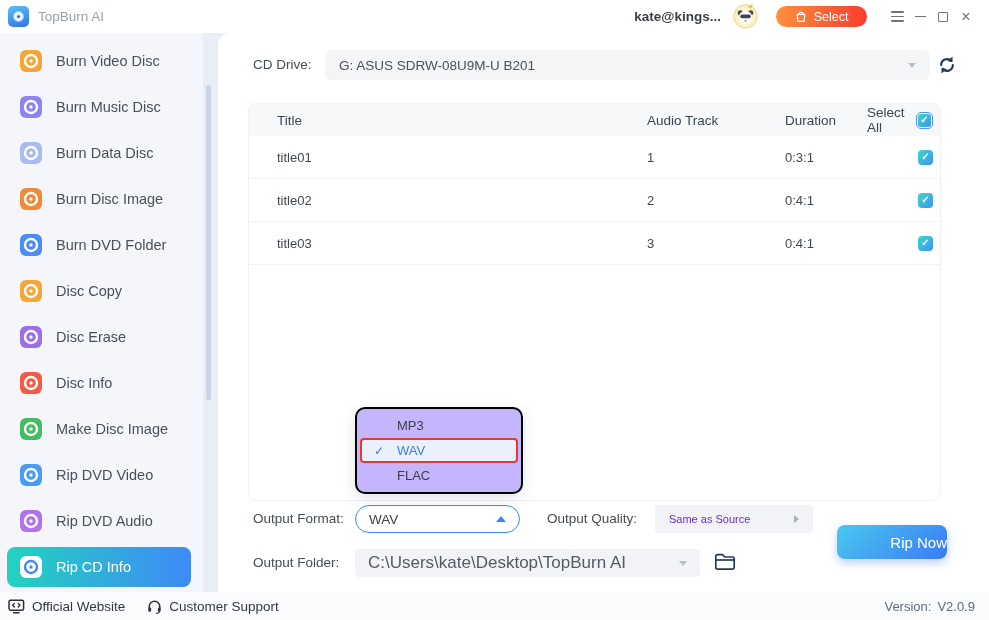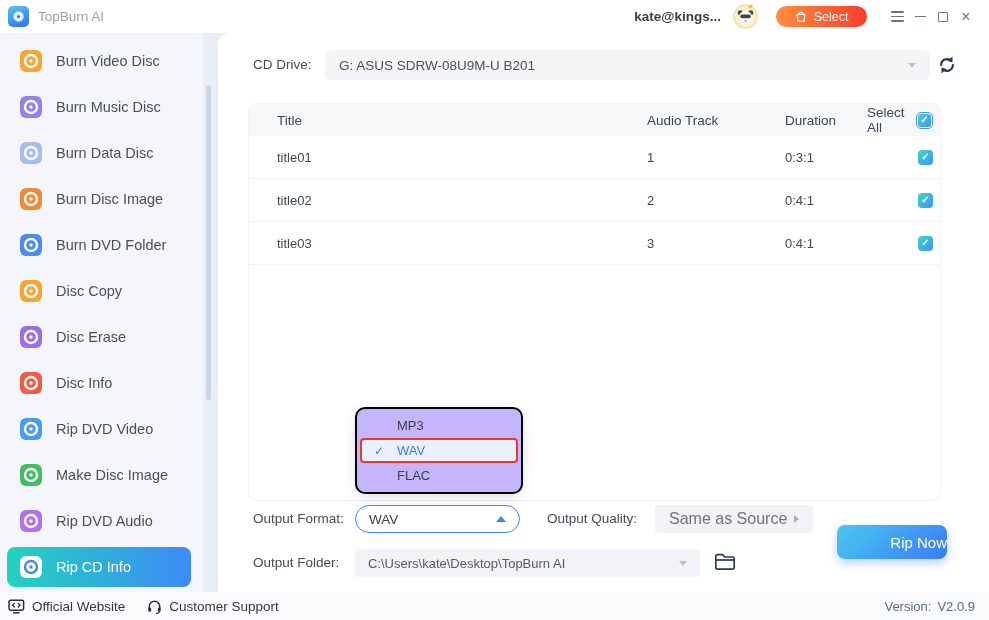--- a/index.html
+++ b/index.html
@@ -75,29 +75,29 @@
 
   
   .fmt-label { left:35px; top:472px; }
   .fmt-select { position:absolute; left:137px; top:472px; width:165px; height:28px; background:#fff;
                 border:1.5px solid #3E87F5; border-radius:14px; display:flex; align-items:center;
                 padding:0 13px; font-size:13.5px; color:#3A4148; cursor:pointer; }
   .caret-up { width:0; height:0; border-left:5px solid transparent; border-right:5px solid transparent;
               border-bottom:6px solid #3E87F5; margin-left:auto; }
   .quality-label { left:329px; top:472px; }
   .quality-select { position:absolute; left:437px; top:472px; width:158px; height:28px; background:#F2F3F6;
-                    border-radius:4px; display:flex; align-items:center; padding:0 14px; font-size:16px; color:#737373; cursor:pointer; }
+                    border-radius:4px; display:flex; align-items:center; padding:0 14px; font-size:11px; color:#6d28d9; cursor:pointer; }
   .caret-right { width:0; height:0; border-top:4.5px solid transparent; border-bottom:4.5px solid transparent;
                  border-left:5.5px solid #A9AFB8; margin-left:auto; }
   .rip-btn { position:absolute; left:619px; top:492px; width:110px; height:34px; border:none; border-radius:8px;
              background:linear-gradient(135deg,#49C8EF,#3B7BF5); color:#fff; font-size:15px; font-family:inherit;
              cursor:pointer; box-shadow:0 4px 10px rgba(59,123,245,0.35);text-align:right; }
   .folder-label { left:35px; top:516px; }
   .folder-select { position:absolute; left:137px; top:516px; width:345px; height:28px; background:#F2F3F6;
-                   border-radius:4px; display:flex; align-items:center; padding:0 13px; font-size:13px; color:#555B63; cursor:pointer; }
+                   border-radius:4px; display:flex; align-items:center; padding:0 13px; font-size:17px; color:#555B63; cursor:pointer; }
   .folder-btn { position:absolute; left:496px; top:519px; width:22px; height:20px; background:none; border:none; padding:0; cursor:pointer; }
 
   
   .footer { position:absolute; left:0; right:0; bottom:0; height:28px; background:#FAFBFD;
             display:flex; align-items:center; padding:0 14px 0 8px; }
   .foot-link { display:flex; align-items:flex-end; gap:7px; font-size:13.5px; color:#33383E; margin-right:22px; cursor:pointer; }
   .version { margin-left:auto; font-size:13px; color:#5D6C7E; display:flex; gap:6px; }
 </style>
 </head>
 <body>
@@ -221,36 +221,36 @@
     <div class="side-item">
       <span class="tile" style="background: rgb(244, 91, 71);">
           <svg width="20" height="20" viewBox="0 0 20 20">
             <circle class="ring" cx="10" cy="10" r="6"></circle>
             <circle class="hub" cx="10" cy="10" r="1.7"></circle>
           </svg>
         </span>
       <span>Disc Info</span>
     </div>
     <div class="side-item">
+      <span class="tile" style="background: rgb(67, 189, 98);">
+          <svg width="20" height="20" viewBox="0 0 20 20">
+            <circle class="ring" cx="10" cy="10" r="6"></circle>
+            <circle class="hub" cx="10" cy="10" r="1.7"></circle>
+          </svg>
+        </span>
+      <span>Make Disc Image</span>
+    </div>
+    <div class="side-item">
       <span class="tile" style="background: rgb(75, 155, 244);">
           <svg width="20" height="20" viewBox="0 0 20 20">
             <circle class="ring" cx="10" cy="10" r="6"></circle>
             <circle class="hub" cx="10" cy="10" r="1.7"></circle>
           </svg>
         </span>
       <span>Rip DVD Video</span>
-    </div>
-    <div class="side-item">
-      <span class="tile" style="background: rgb(67, 189, 98);">
-          <svg width="20" height="20" viewBox="0 0 20 20">
-            <circle class="ring" cx="10" cy="10" r="6"></circle>
-            <circle class="hub" cx="10" cy="10" r="1.7"></circle>
-          </svg>
-        </span>
-      <span>Make Disc Image</span>
     </div>
     <div class="side-item">
       <span class="tile" style="background: rgb(178, 114, 234);">
           <svg width="20" height="20" viewBox="0 0 20 20">
             <circle class="ring" cx="10" cy="10" r="6"></circle>
             <circle class="hub" cx="10" cy="10" r="1.7"></circle>
           </svg>
         </span>
       <span>Rip DVD Audio</span>
     </div>

